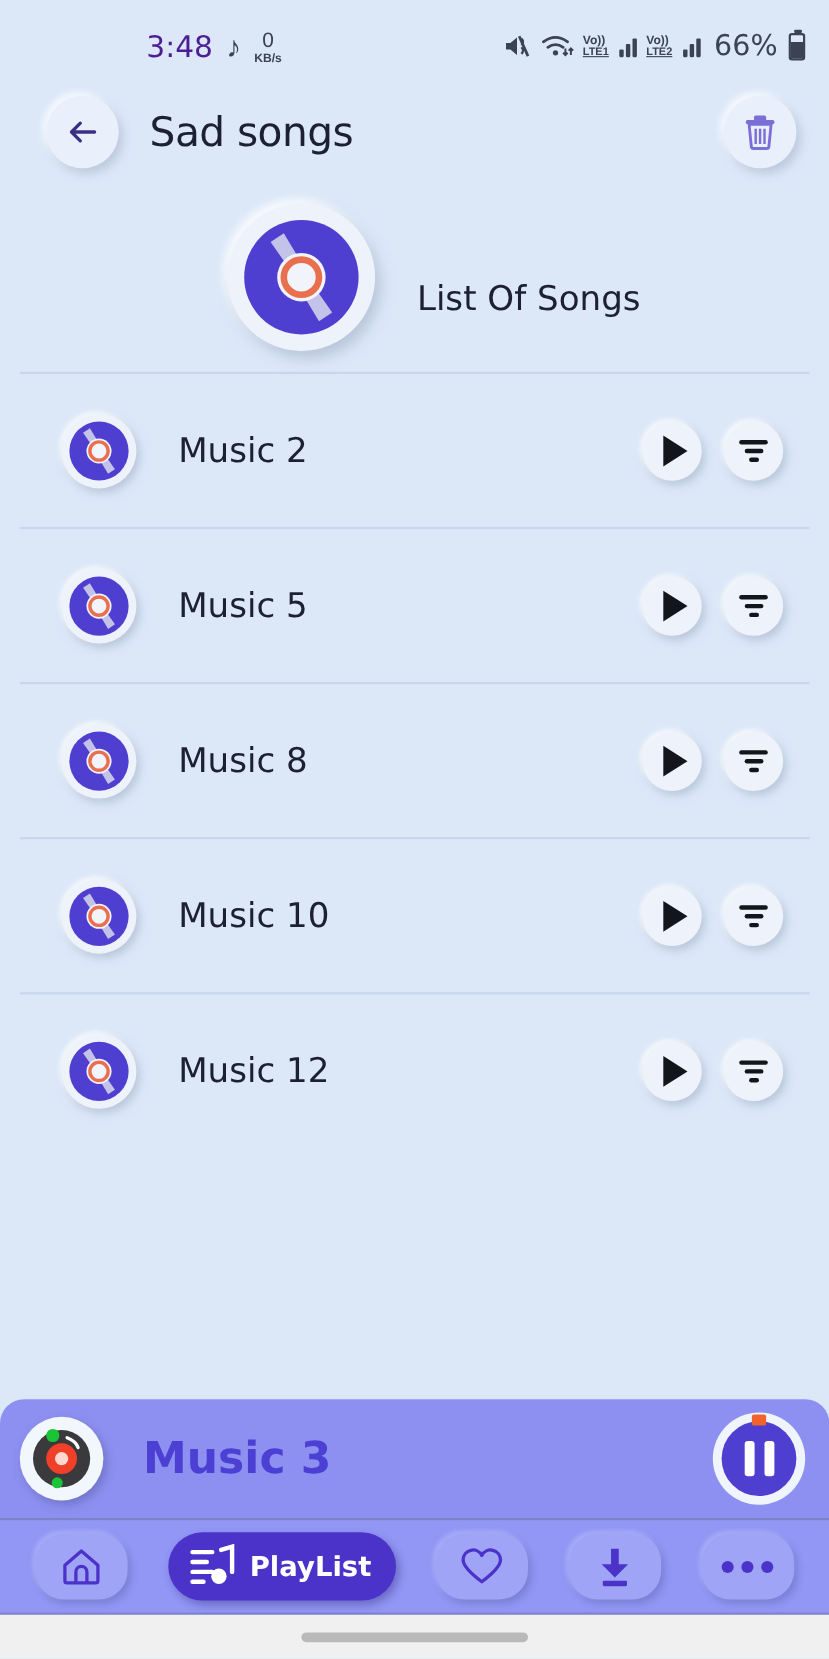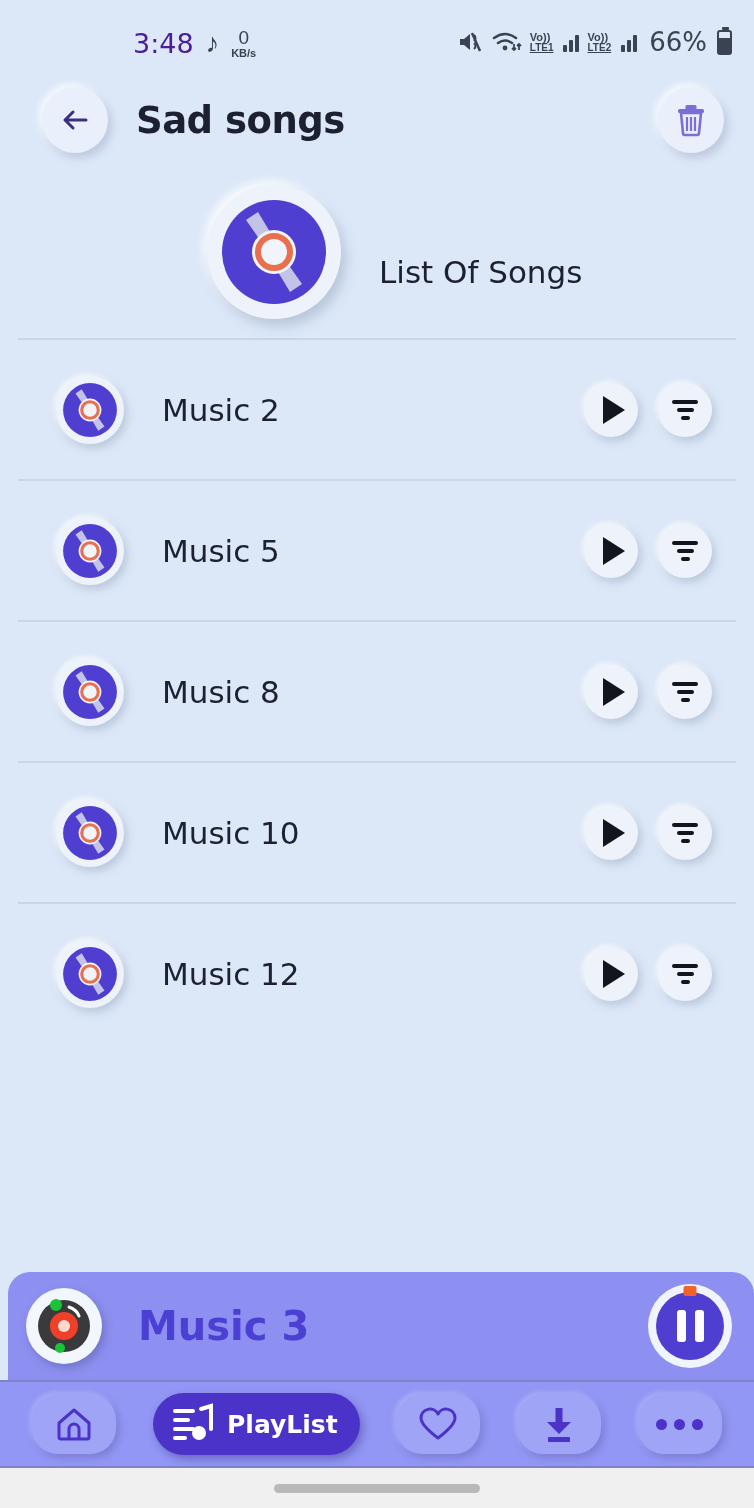--- a/index.html
+++ b/index.html
@@ -124,21 +124,21 @@
     justify-content: center;
     box-shadow: 4px 5px 9px rgba(150,165,190,0.45), -3px -3px 7px rgba(255,255,255,0.85);
     flex: 0 0 auto;
     cursor: pointer;
   }
   .page-title {
     font-size: 37px;
     color: #1d2030;
     margin-left: 28px;
     font-family: "DejaVu Sans", sans-serif;
-    font-weight: 700;
+    font-weight: 400;
     letter-spacing: -0.5px;
   }
   .header-spacer { flex: 1; }
 
   
   .list-head {
     height: 172px;
     display: flex;
     align-items: center;
     padding-left: 207px;
@@ -231,21 +231,20 @@
   .mini-player {
     position: absolute;
     left: 0; right: 0;
     bottom: 128px;
     height: 108px;
     background: #8d90f0;
     border-radius: 22px 22px 0 0;
     display: flex;
     align-items: center;
     padding: 0 22px 0 18px;
-    margin-left: 8px;
   }
   .vinyl-mini {
     width: 76px; height: 76px;
     border-radius: 50%;
     background: #f2f6fd;
     display: flex; align-items: center; justify-content: center;
     box-shadow: 3px 4px 9px rgba(80,85,150,0.45);
     flex: 0 0 auto;
   }
   .mini-title {

